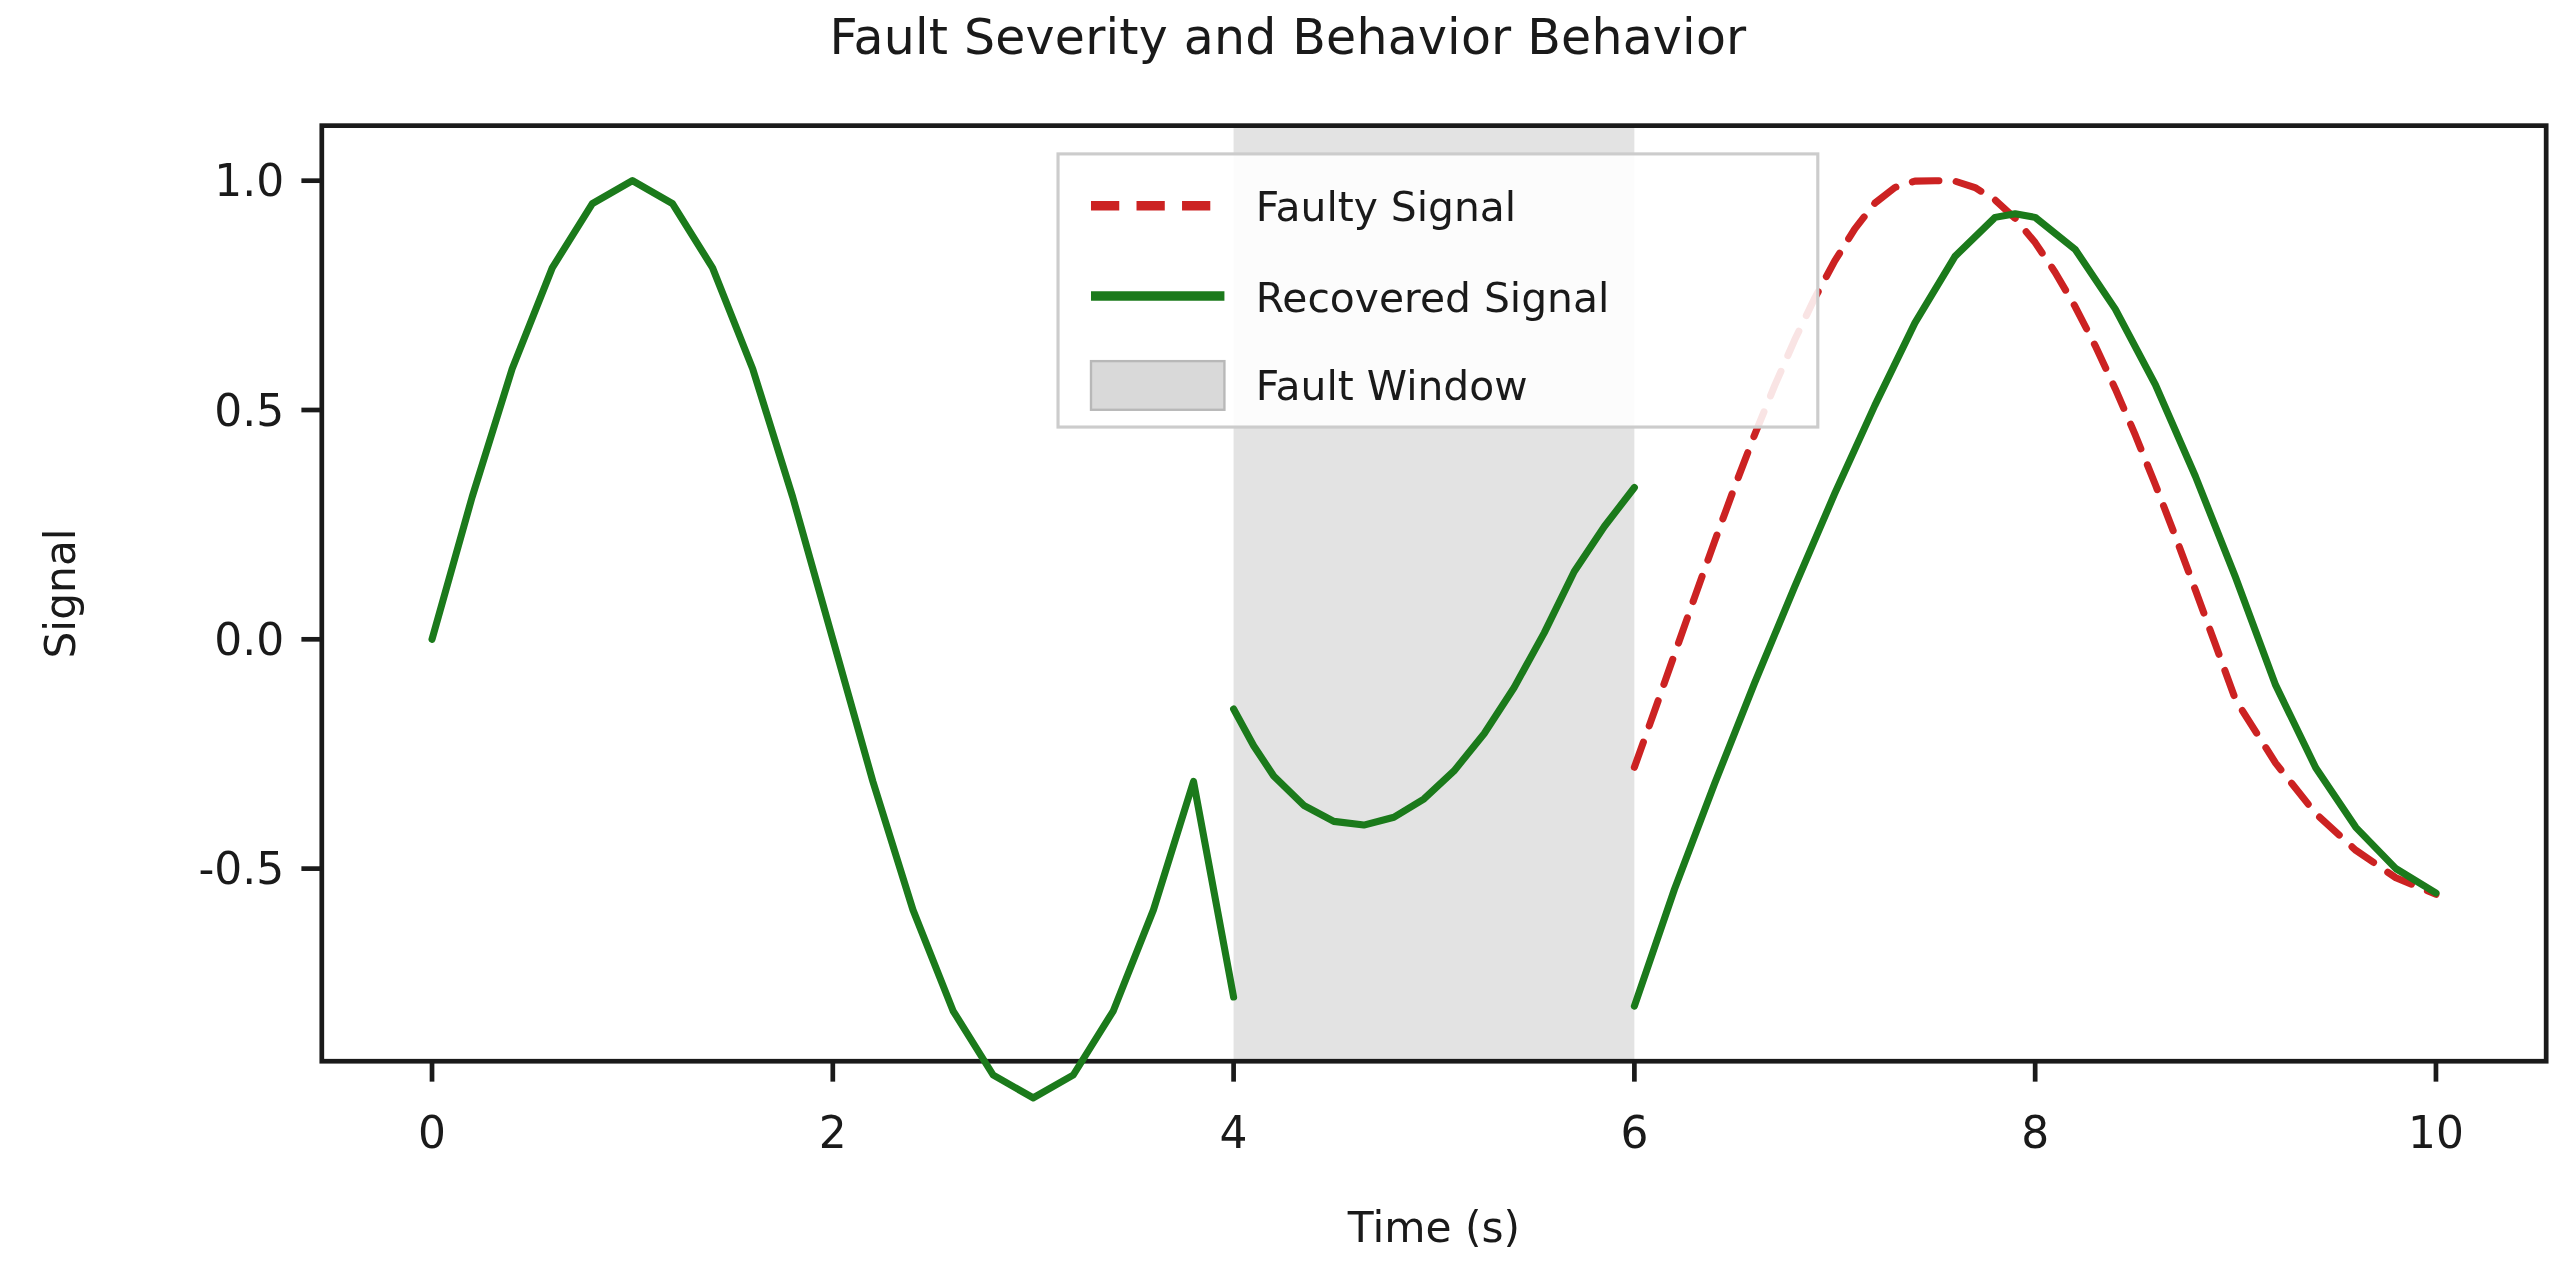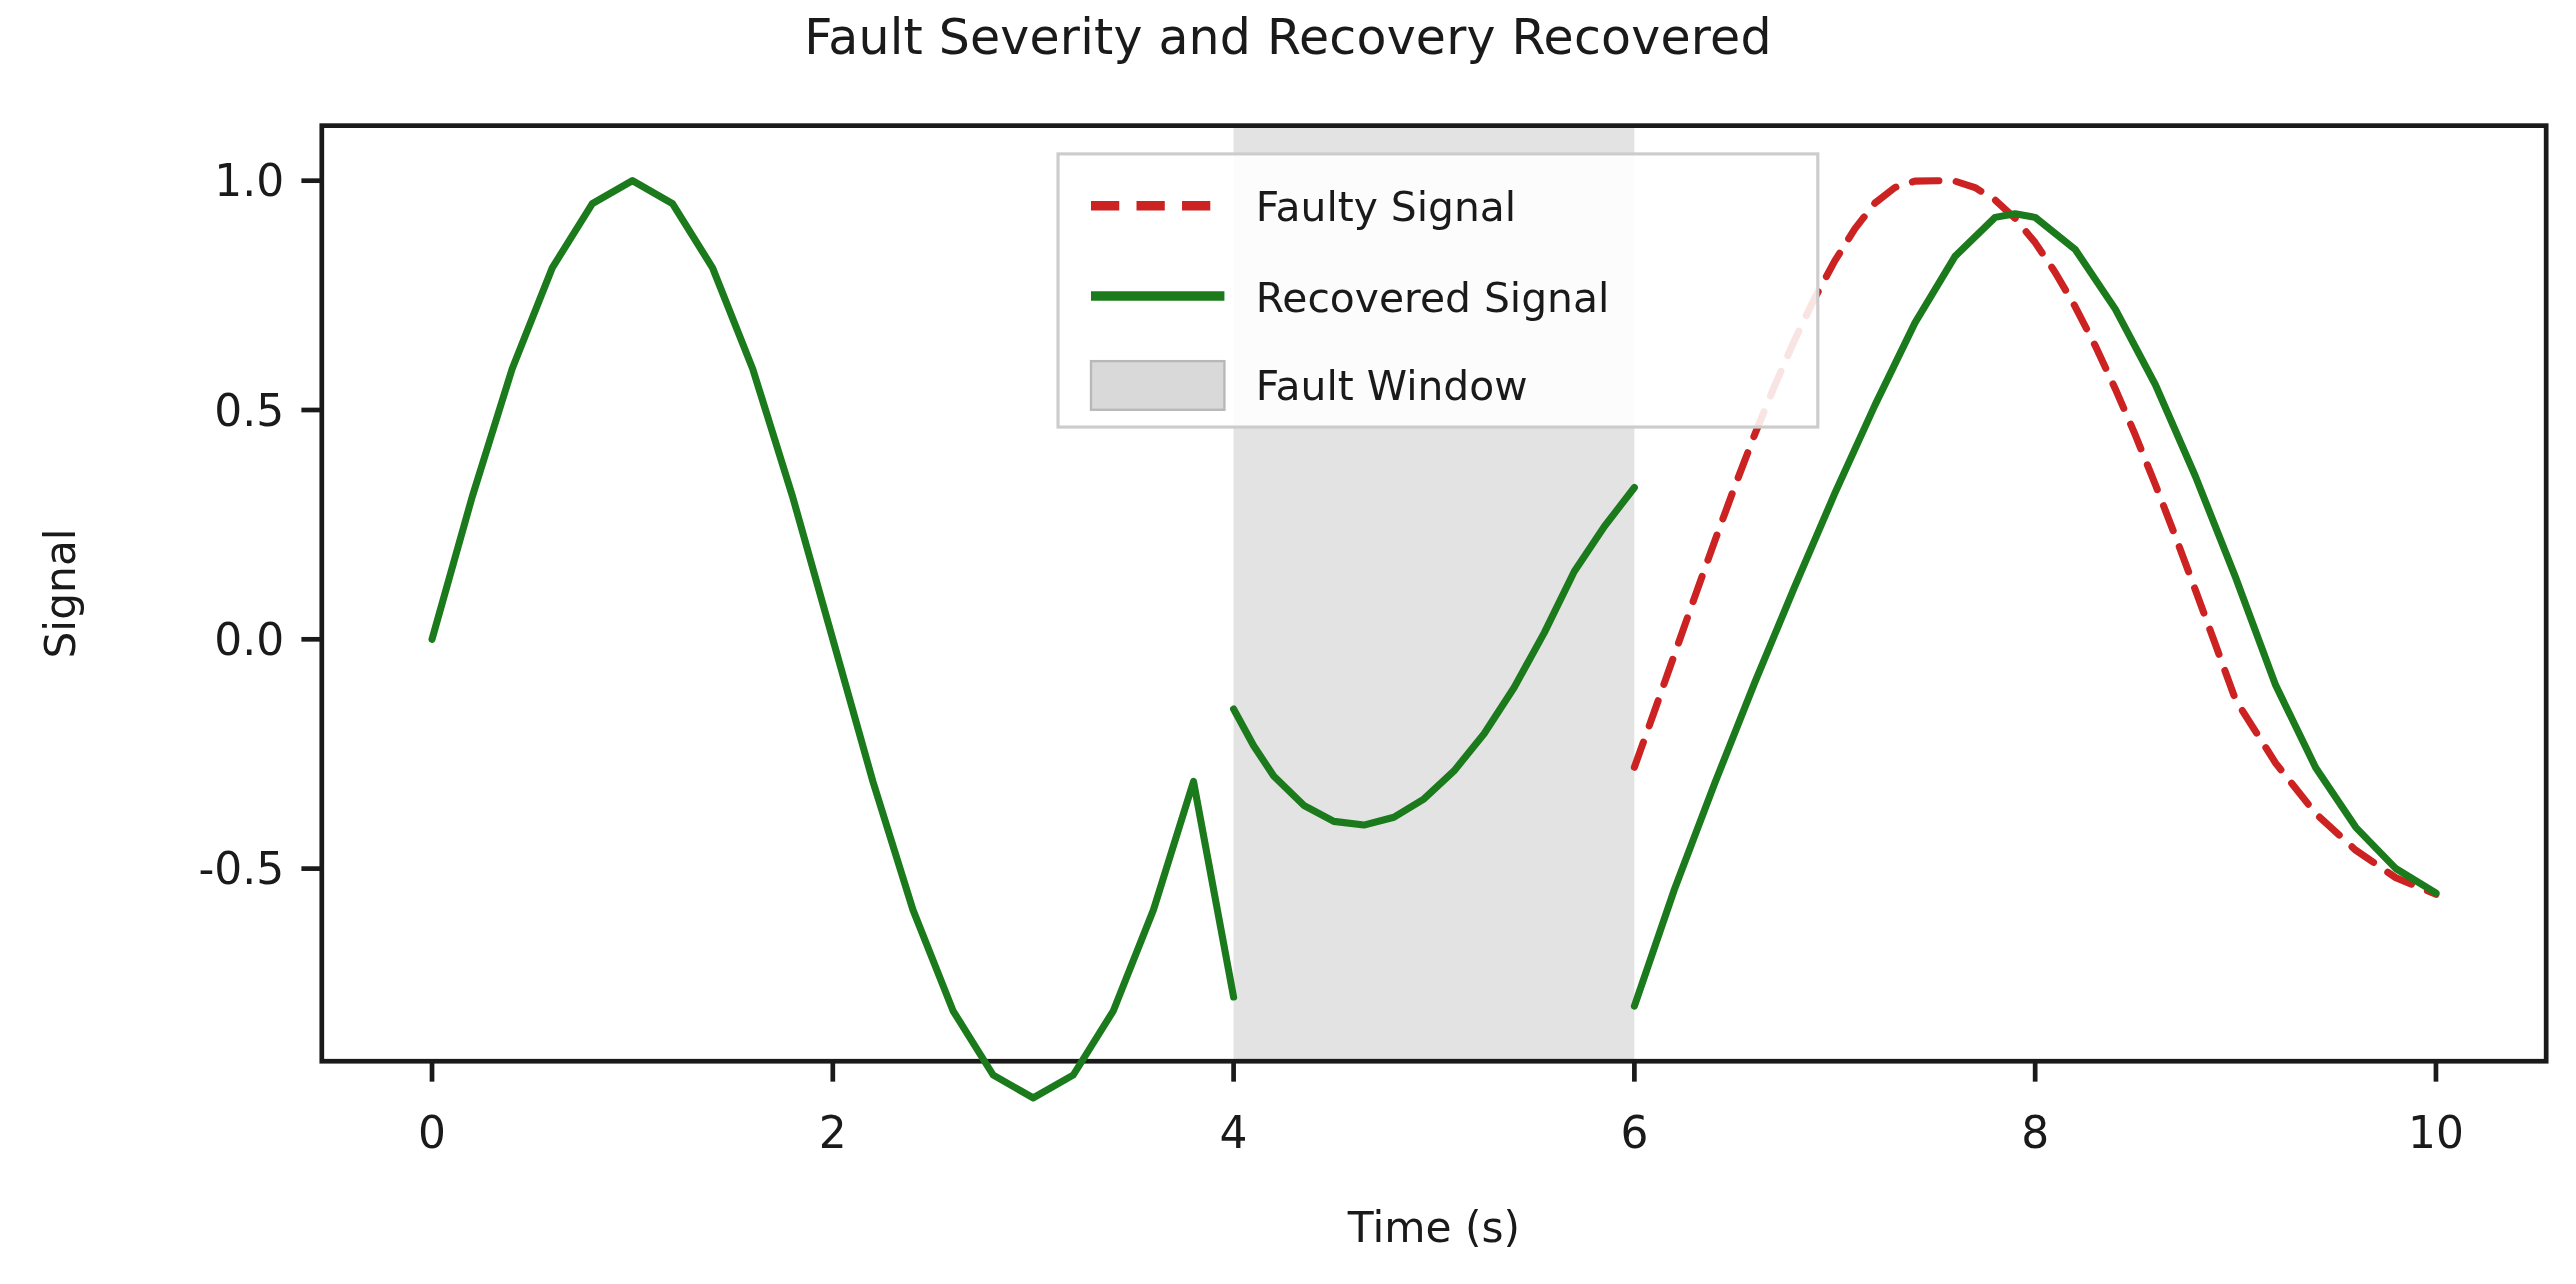--- a/index.html
+++ b/index.html
@@ -49,21 +49,21 @@
     font-family: "DejaVu Sans", sans-serif;
     font-size: 52px;
     fill: #1a1a1a;
   }
 </style>
 </head>
 <body>
 
 <div id="figure">
 
-  <div id="chart-title">Fault Severity and Recovery Recovered</div>
+  <div id="chart-title">Fault Severity and Behavior Behavior</div>
 
   <svg id="plot-svg" width="2576" height="1285" viewBox="0 0 3282 1637">
 
     <g>
       <rect id="fault-rect" x="1571.6846846846845" y="160" width="510.6306306306303" height="1192" fill="#d9d9d9" fill-opacity="0.75"></rect>
     </g>
 
     <g>
       <rect x="410" y="160" width="2834" height="1192" fill="none" stroke="#1a1a1a" stroke-width="6"></rect>
     </g>

